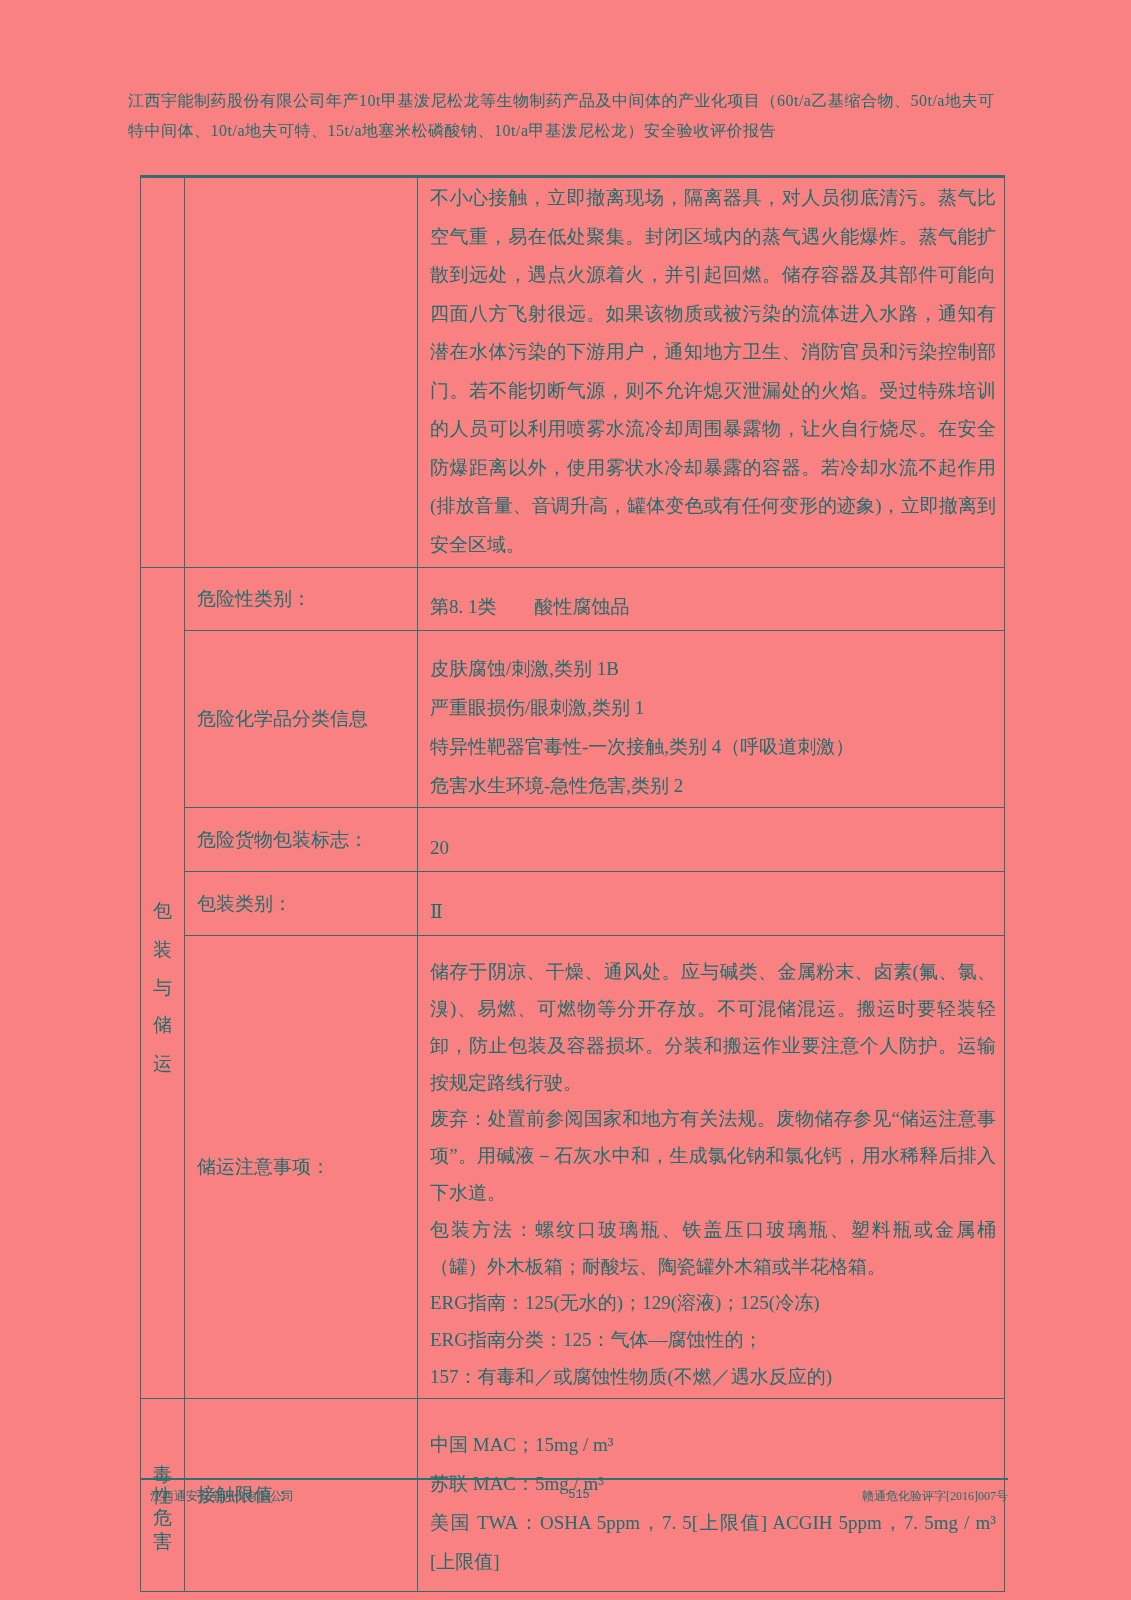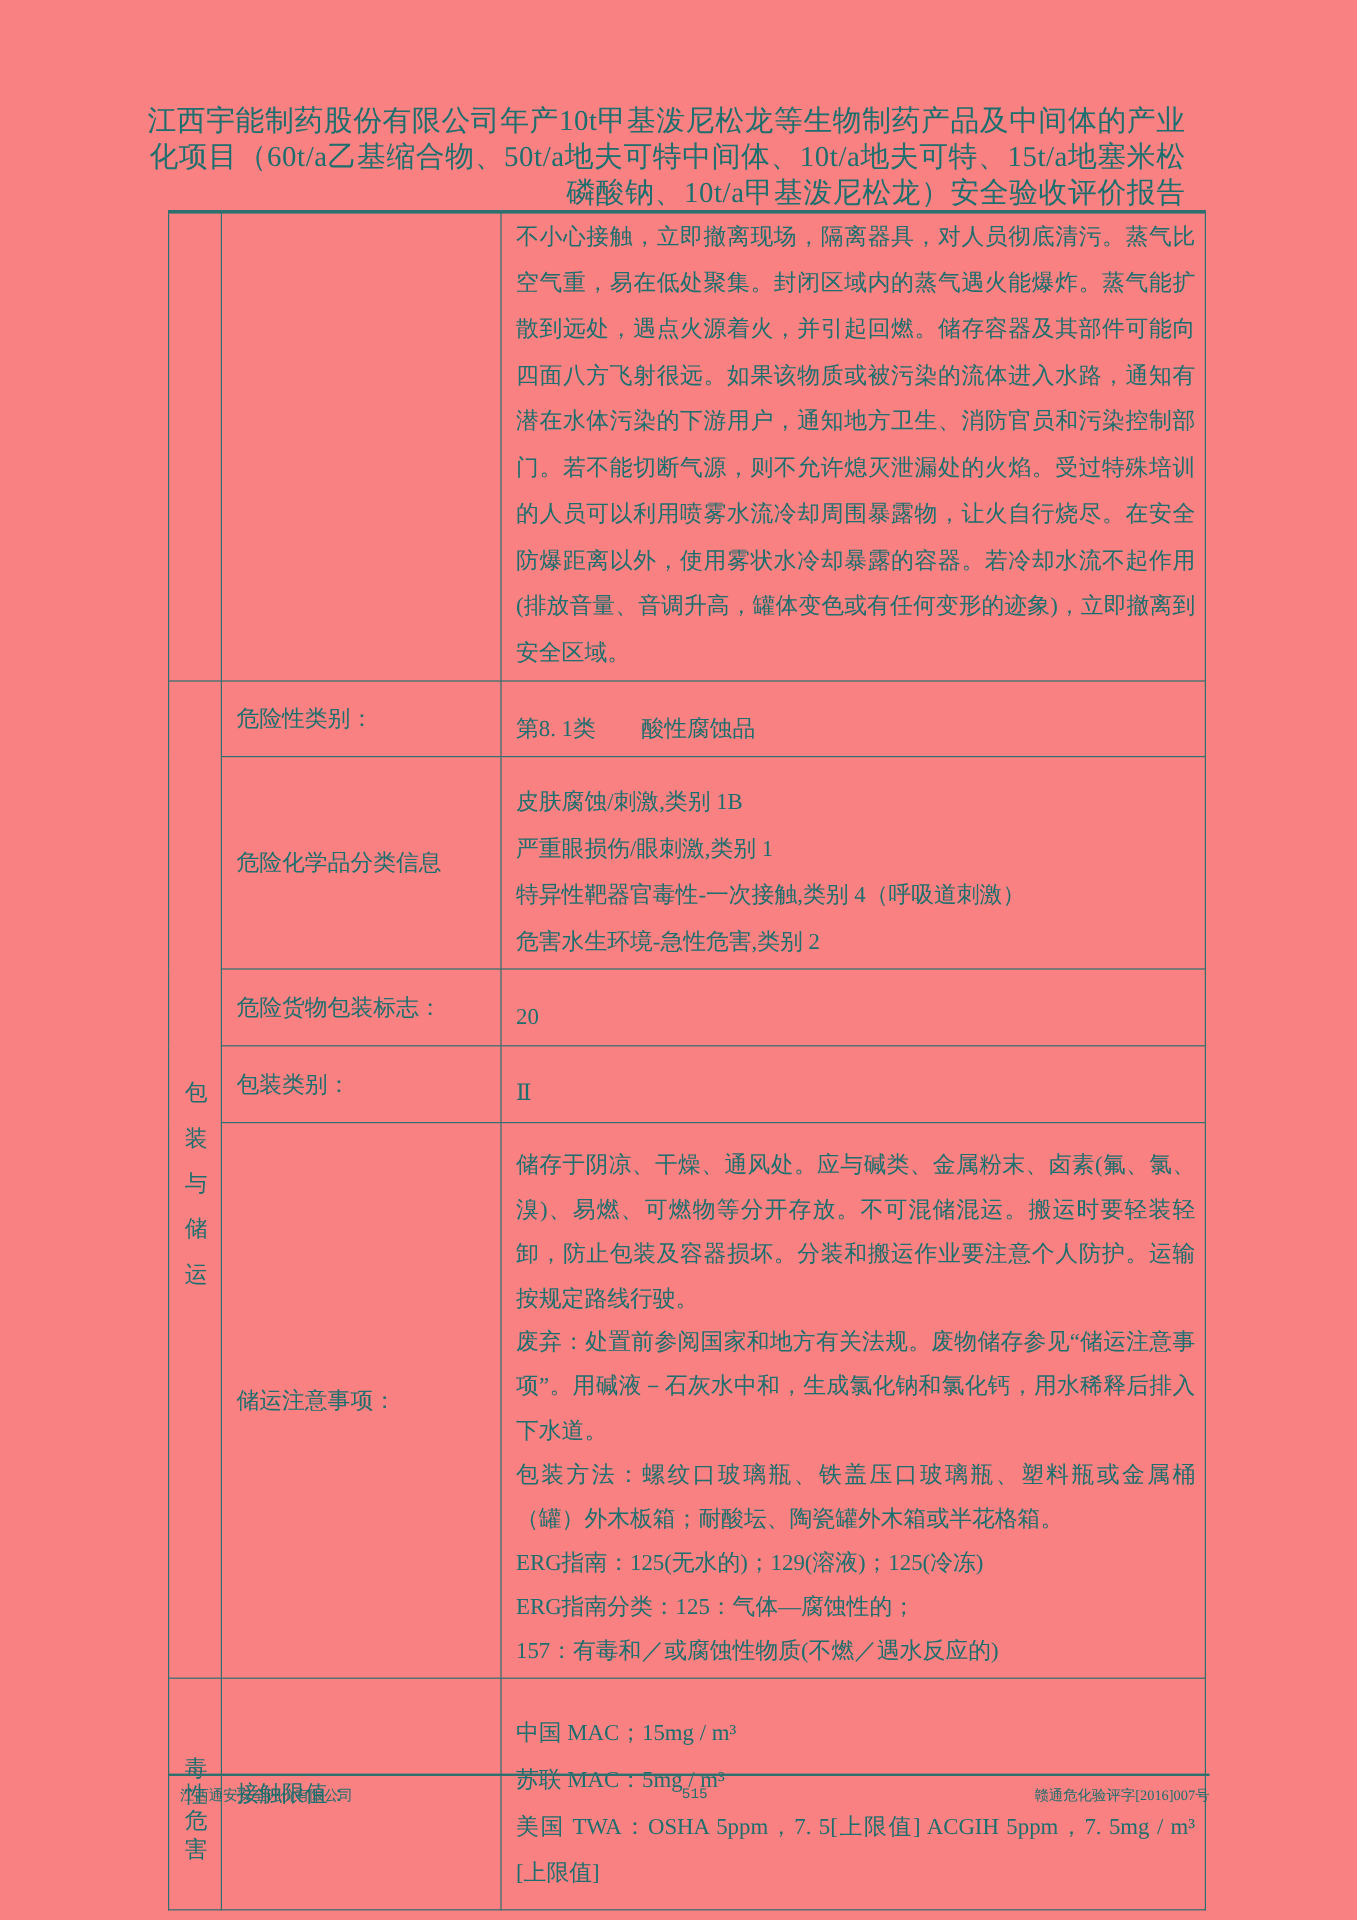--- a/index.html
+++ b/index.html
@@ -10,22 +10,22 @@
   html,body{margin:0;padding:0;}
   body{
     width:1131px;height:1600px;
     background:var(--bg);
     position:relative;
     overflow:hidden;
     font-family:"Liberation Serif","DejaVu Serif",serif;
     color:var(--ink);
   }
   .doc-header{
-    position:absolute;left:112px;top:86px;width:876px;
-    font-size:24px;line-height:30px;text-align:right;
+    position:absolute;left:128px;top:86px;width:876px;
+    font-size:16px;line-height:30px;text-align:left;
     letter-spacing:0.5px;
   }
   table.msds{
     position:absolute;left:140px;top:175px;width:864px;
     border-collapse:collapse;table-layout:fixed;
     font-size:19px;
   }
   table.msds{border:1.6px solid var(--line);border-top:3px solid var(--line);}
   table.msds td{border:1.6px solid var(--line);vertical-align:middle;overflow:hidden;}
   col.w1{width:44px;} col.w2{width:233px;} col.w3{width:587px;}

